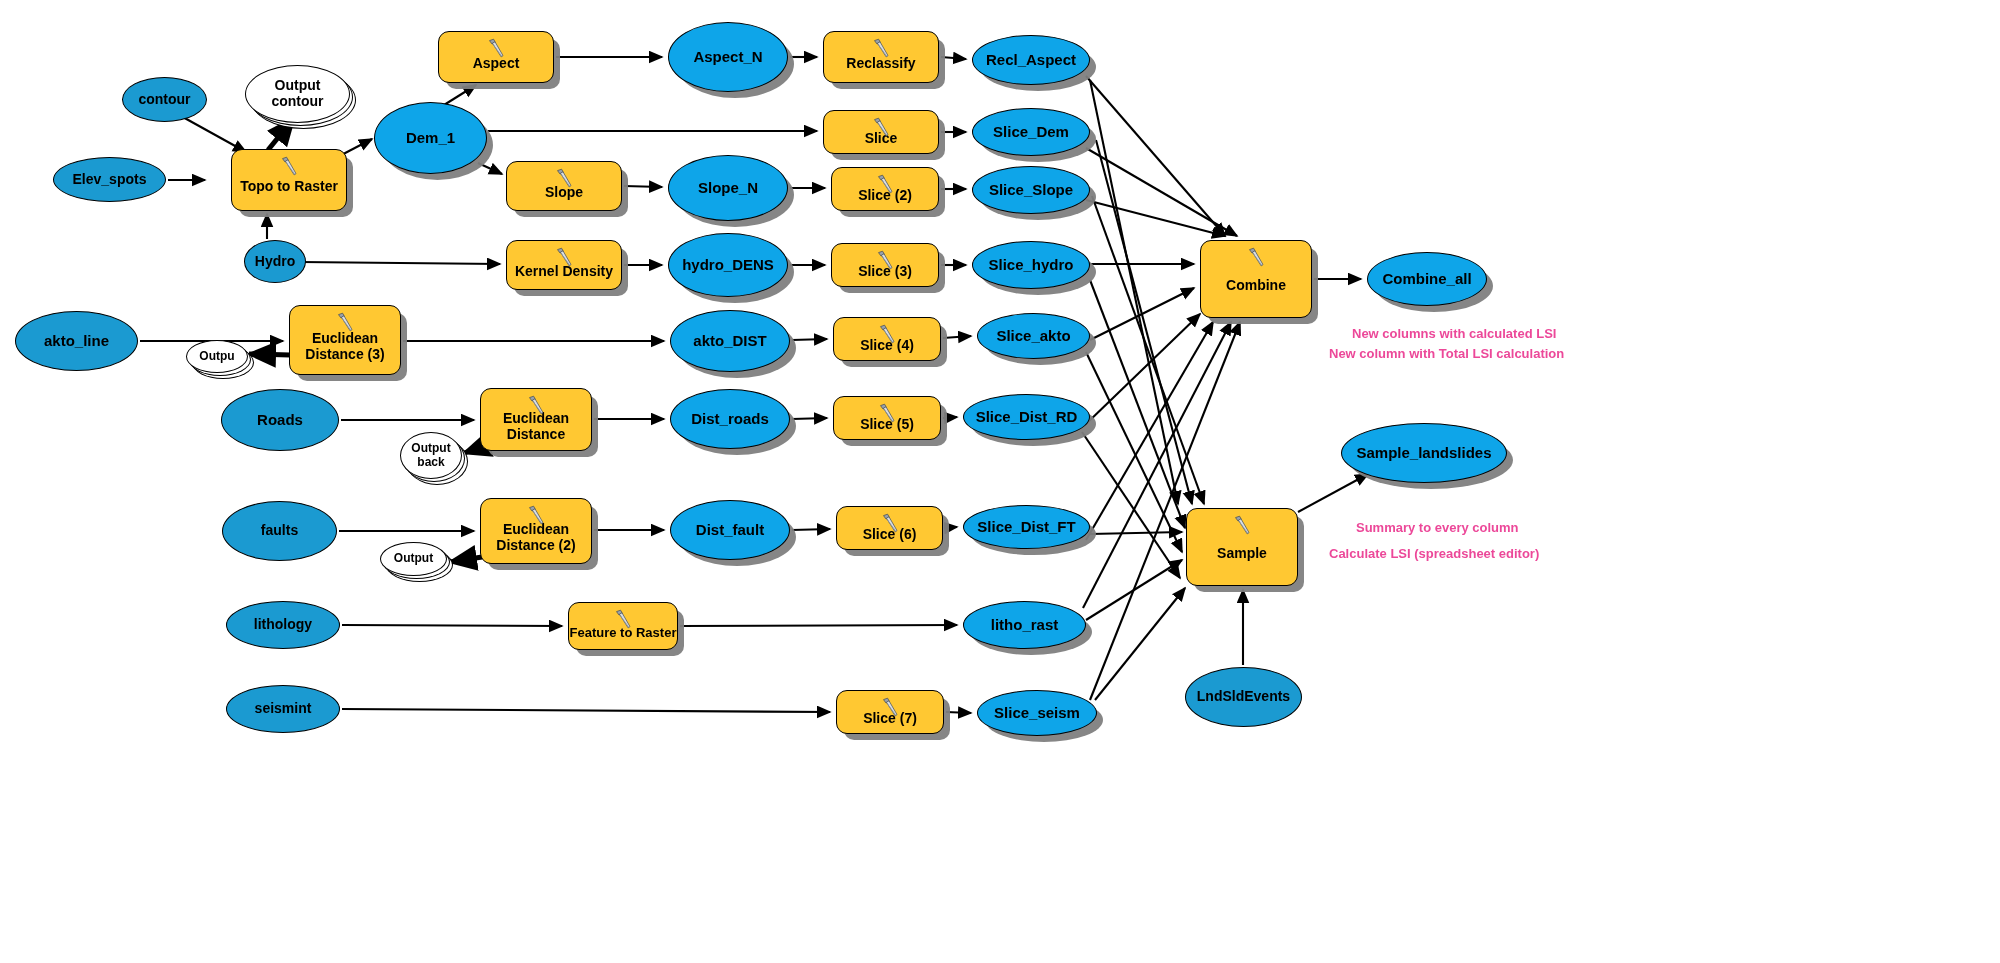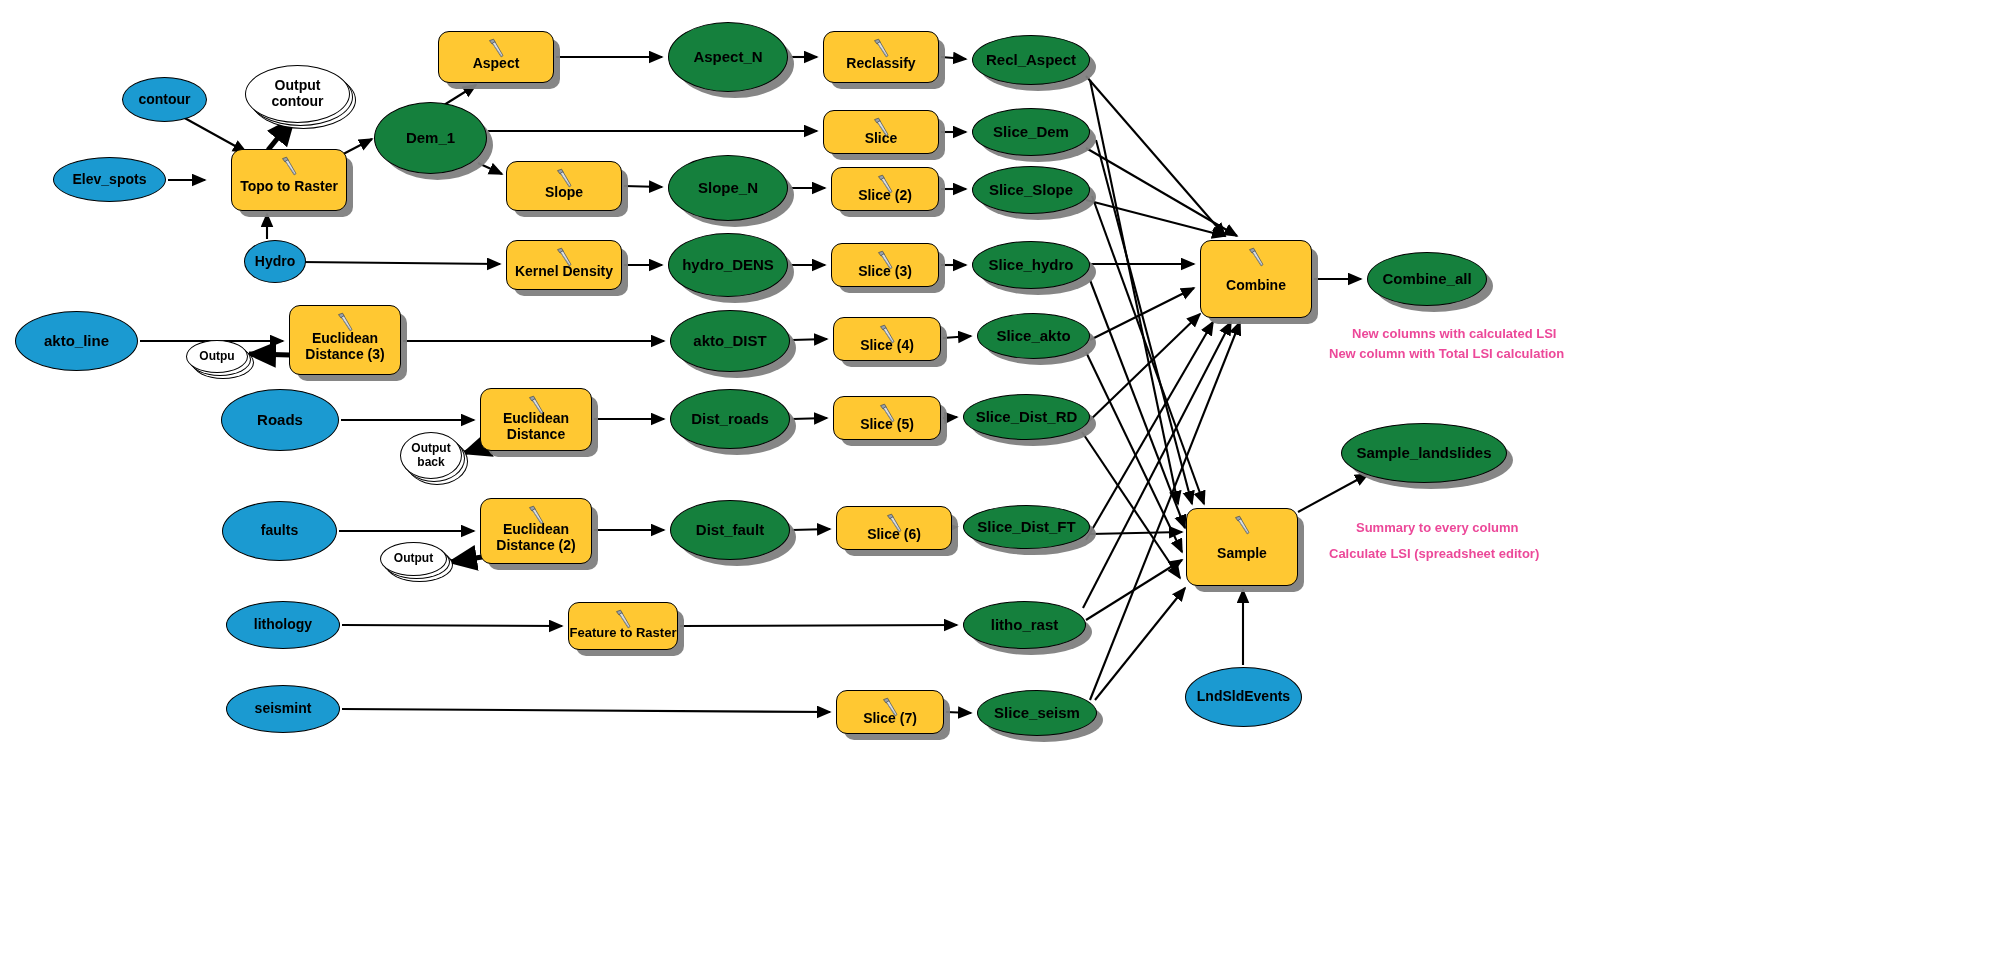--- a/index.html
+++ b/index.html
@@ -7,21 +7,21 @@
   body{width:2000px;height:963px;overflow:hidden;
        font-family:"Liberation Sans","DejaVu Sans",sans-serif;}
   #canvas{position:relative;width:2000px;height:963px;background:#fff;}
   svg#wires{position:absolute;left:0;top:0;width:2000px;height:963px;}
   .node{position:absolute;box-sizing:border-box;display:flex;align-items:center;
         justify-content:center;text-align:center;color:#000;font-weight:bold;
         line-height:1.12;z-index:3;}
   
   .ellipse{border:1.6px solid #000;border-radius:50%;}
   .blue{background:#1b9ad1;}
-  .green{background:#15803d;box-shadow:7px 7px 0 -1px rgba(128,128,128,.95);}
+  .green{background:#0ea5e9;box-shadow:7px 7px 0 -1px rgba(128,128,128,.95);}
   .white{background:#ffffff;
      box-shadow:3px 3px 0 -1px #fff,3px 3px 0 0 #000,
                 6px 6px 0 -1px #fff,6px 6px 0 0 #000;}
   
   .tool{background:#ffc832;border:1.4px solid #000;border-radius:11px;
         box-shadow:7px 7px 0 -1px rgba(128,128,128,.95);}
   .tool .lbl{padding-top:14px;}
   .hammer{position:absolute;top:5px;left:50%;margin-left:-11px;width:22px;height:22px;}
   .note{position:absolute;color:#ec4899;font-weight:bold;white-space:nowrap;z-index:4;}
 </style>
@@ -267,21 +267,21 @@
         <svg class="hammer" viewBox="0 0 22 22" xmlns="http://www.w3.org/2000/svg">
           <path d="M4.5 3.6 L8.6 2.2 L10.4 5.4 L7.0 7.0 Z" fill="#9aa2ac" stroke="#3d4650" stroke-width="0.7"></path>
           <path d="M7.4 6.2 L10.0 4.8 L18.0 18.6 L16.2 19.9 Z" fill="#d8dde3" stroke="#3d4650" stroke-width="0.7"></path>
           <path d="M8.0 7.4 L16.8 19.2" stroke="#8e96a0" stroke-width="0.8" fill="none"></path>
         </svg>
         <div class="lbl"><span>Euclidean</span><br><span>Distance (2)</span></div>
       </div>
       <div class="node ellipse green" style="left: 670px; top: 500px; width: 120px; height: 60px; font-size: 15px; text-align: right;">
         <div><span>Dist_fault</span></div>
       </div>
-      <div class="node tool" style="left: 836px; top: 506px; width: 116px; height: 44px; font-size: 14px;">
+      <div class="node tool" style="left: 836px; top: 506px; width: 107px; height: 44px; font-size: 14px;">
         <svg class="hammer" viewBox="0 0 22 22" xmlns="http://www.w3.org/2000/svg">
           <path d="M4.5 3.6 L8.6 2.2 L10.4 5.4 L7.0 7.0 Z" fill="#9aa2ac" stroke="#3d4650" stroke-width="0.7"></path>
           <path d="M7.4 6.2 L10.0 4.8 L18.0 18.6 L16.2 19.9 Z" fill="#d8dde3" stroke="#3d4650" stroke-width="0.7"></path>
           <path d="M8.0 7.4 L16.8 19.2" stroke="#8e96a0" stroke-width="0.8" fill="none"></path>
         </svg>
         <div class="lbl"><span>Slice (6)</span></div>
       </div>
       <div class="node ellipse green" style="left: 963px; top: 505px; width: 127px; height: 44px; font-size: 15px;">
         <div><span>Slice_Dist_FT</span></div>
       </div>

